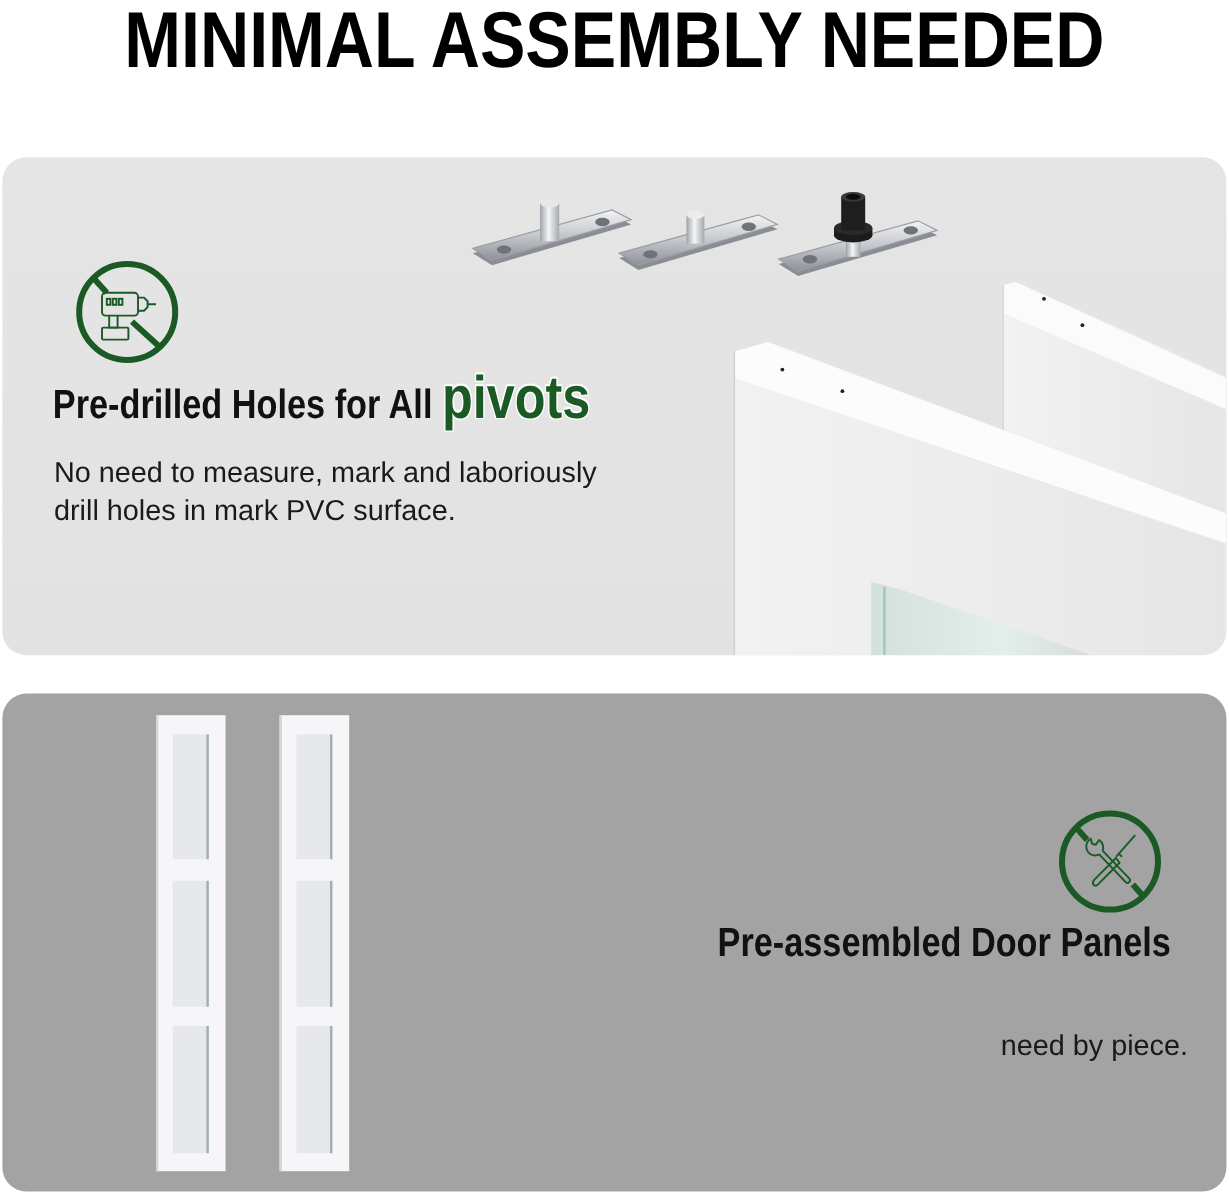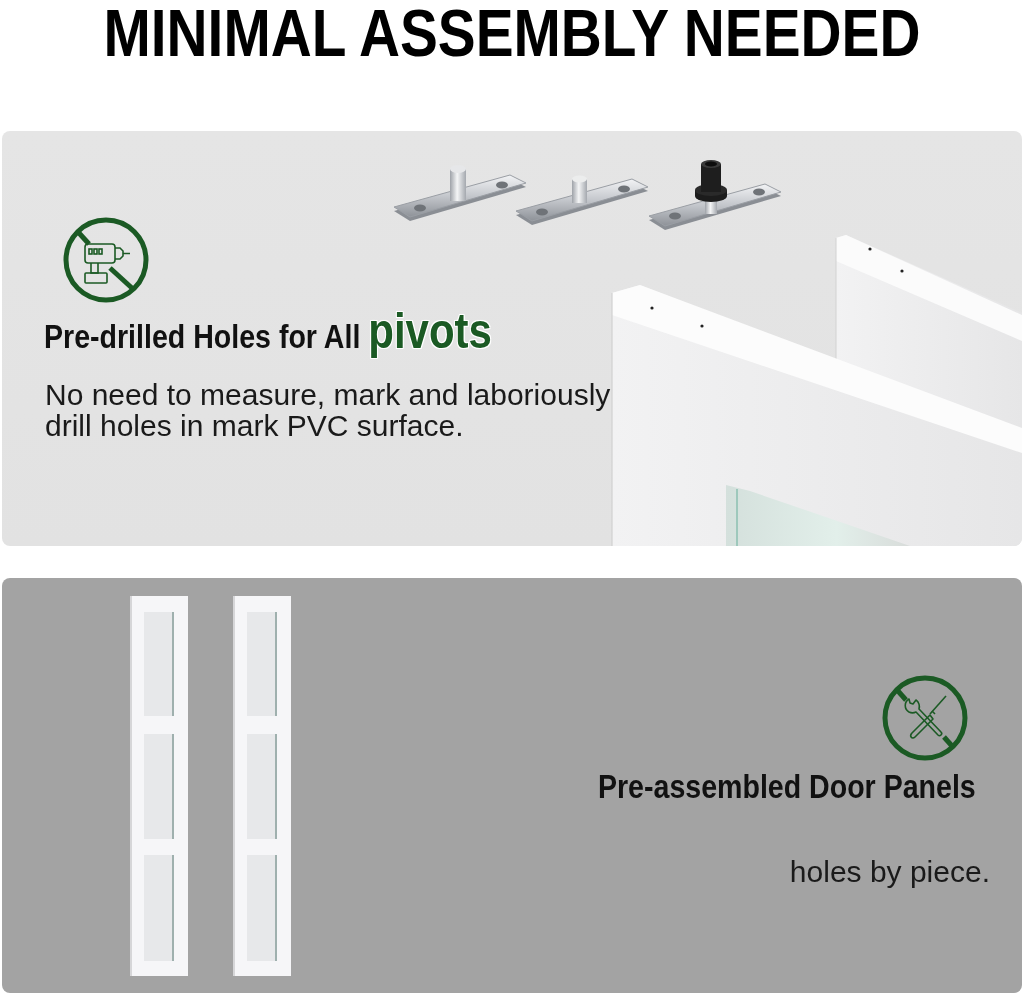--- a/index.html
+++ b/index.html
@@ -17,21 +17,21 @@
     color: #000;
     transform: scaleX(0.86);
     transform-origin: 50% 0;
     white-space: nowrap;
     padding-top: 0px;
   }
 
   .card {
     position: absolute; left: 2px; width: 1020px;
     background: #e4e4e4;
-    border-radius: 8px;
+    border-radius: 20px;
     overflow: hidden;
   }
   .card-1 { top: 131px; height: 415px; background: linear-gradient(180deg,#e5e5e5 0%,#e2e2e2 100%); }
   .card-2 { top: 578px; height: 415px; background: #a3a3a3; }
 
   
   .no-icon { position: absolute; width: 86px; height: 86px; }
   .no-icon svg { width: 100%; height: 100%; display: block; }
 
   .feature-heading {
@@ -44,21 +44,21 @@
     transform: scaleX(0.84);
   }
   .feature-heading .accent {
     color: #1b5a24;
     font-size: 50px;
     -webkit-text-stroke: 0px;
     text-shadow: 0 0 2px #fff, 0 0 2px #fff, 1px 1px 0 #fff, -1px -1px 0 #fff, 1px -1px 0 #fff, -1px 1px 0 #fff;
   }
   .feature-desc {
     position: absolute;
-    font-size: 30px;
+    font-size: 24px;
     line-height: 31px;
     color: #1a1a1a;
     white-space: nowrap;
   }
 
   
   .c1-icon { left: 61px; top: 86px; }
   .c1-heading { left: 42px; top: 180px; transform-origin: 0 50%; }
   .c1-desc { left: 43px; top: 248px; }
 
@@ -232,15 +232,15 @@
       </g>
       <line x1="16" y1="16" x2="24" y2="25" stroke="#1b5a24" stroke-width="5"></line>
       <line x1="62" y1="62" x2="70" y2="71" stroke="#1b5a24" stroke-width="5"></line>
     </svg>
   </div>
 
   <h2 class="feature-heading c2-heading">Pre-assembled Door Panels</h2>
 
   <p class="feature-desc c2-desc">
     <br>
-    <span>holes by piece.</span>
+    <span>need by piece.</span>
   </p>
 </section>
 
 </body></html>

